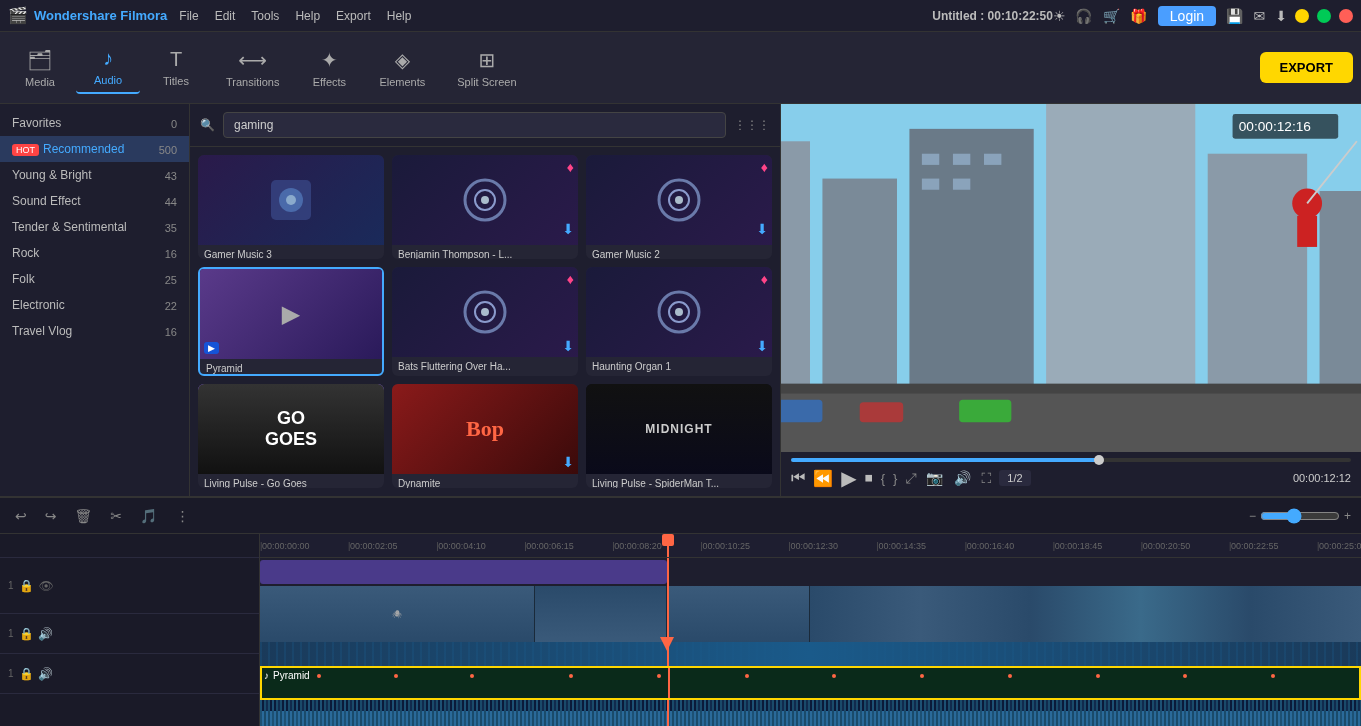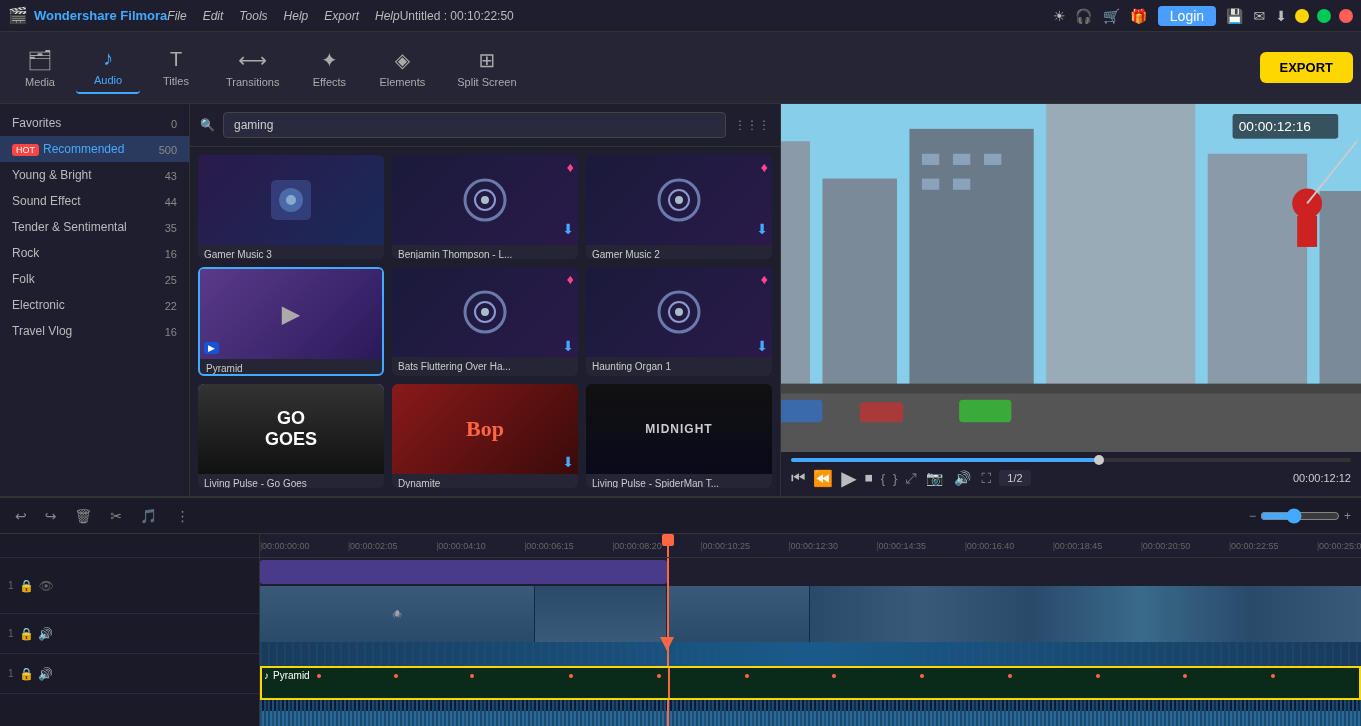--- a/index.html
+++ b/index.html
@@ -5,23 +5,23 @@
     * { box-sizing: border-box; margin: 0; padding: 0; font-family: 'Segoe UI', Arial, sans-serif; }
     body { background: #1a1a2e; color: #ccc; width: 1361px; height: 726px; overflow: hidden; font-size: 12px; }
 
     
     #title-bar {
       display: flex; align-items: center; background: #1e1e2e; height: 32px; padding: 0 8px;
       border-bottom: 1px solid #333;
     }
     #title-bar .app-logo { display: flex; align-items: center; gap: 6px; color: #4af; font-size: 13px; font-weight: bold; }
     #title-bar .app-logo .logo-icon { color: #4af; font-size: 16px; }
-    #title-bar .menu-bar { display: flex; gap: 16px; margin-left: 0; color: #bbb; font-size: 12px; font-style: italic; }
+    #title-bar .menu-bar { display: flex; gap: 16px; margin-left: 12px; color: #bbb; font-size: 12px; }
     #title-bar .menu-bar span { cursor: pointer; }
-    #title-bar .title-center { flex: 1; text-align: left; color: #bbb; font-size: 12px; }
+    #title-bar .title-center { flex: 1; text-align: right; color: #bbb; font-size: 12px; font-weight: bold; }
     #title-bar .title-icons { display: flex; gap: 10px; align-items: center; color: #bbb; }
     #title-bar .title-icons span { cursor: pointer; font-size: 14px; }
     #title-bar .win-controls { display: flex; gap: 8px; margin-left: 8px; }
     #title-bar .win-btn { width: 14px; height: 14px; border-radius: 50%; cursor: pointer; display: inline-block; }
     #title-bar .min-btn { background: #ffd500; }
     #title-bar .max-btn { background: #00ca56; }
     #title-bar .close-btn { background: #ff5f57; }
     #title-bar .login-btn { background: #4a9eff; color: #fff; padding: 2px 12px; border-radius: 4px; font-size: 11px; cursor: pointer; }
 
     

